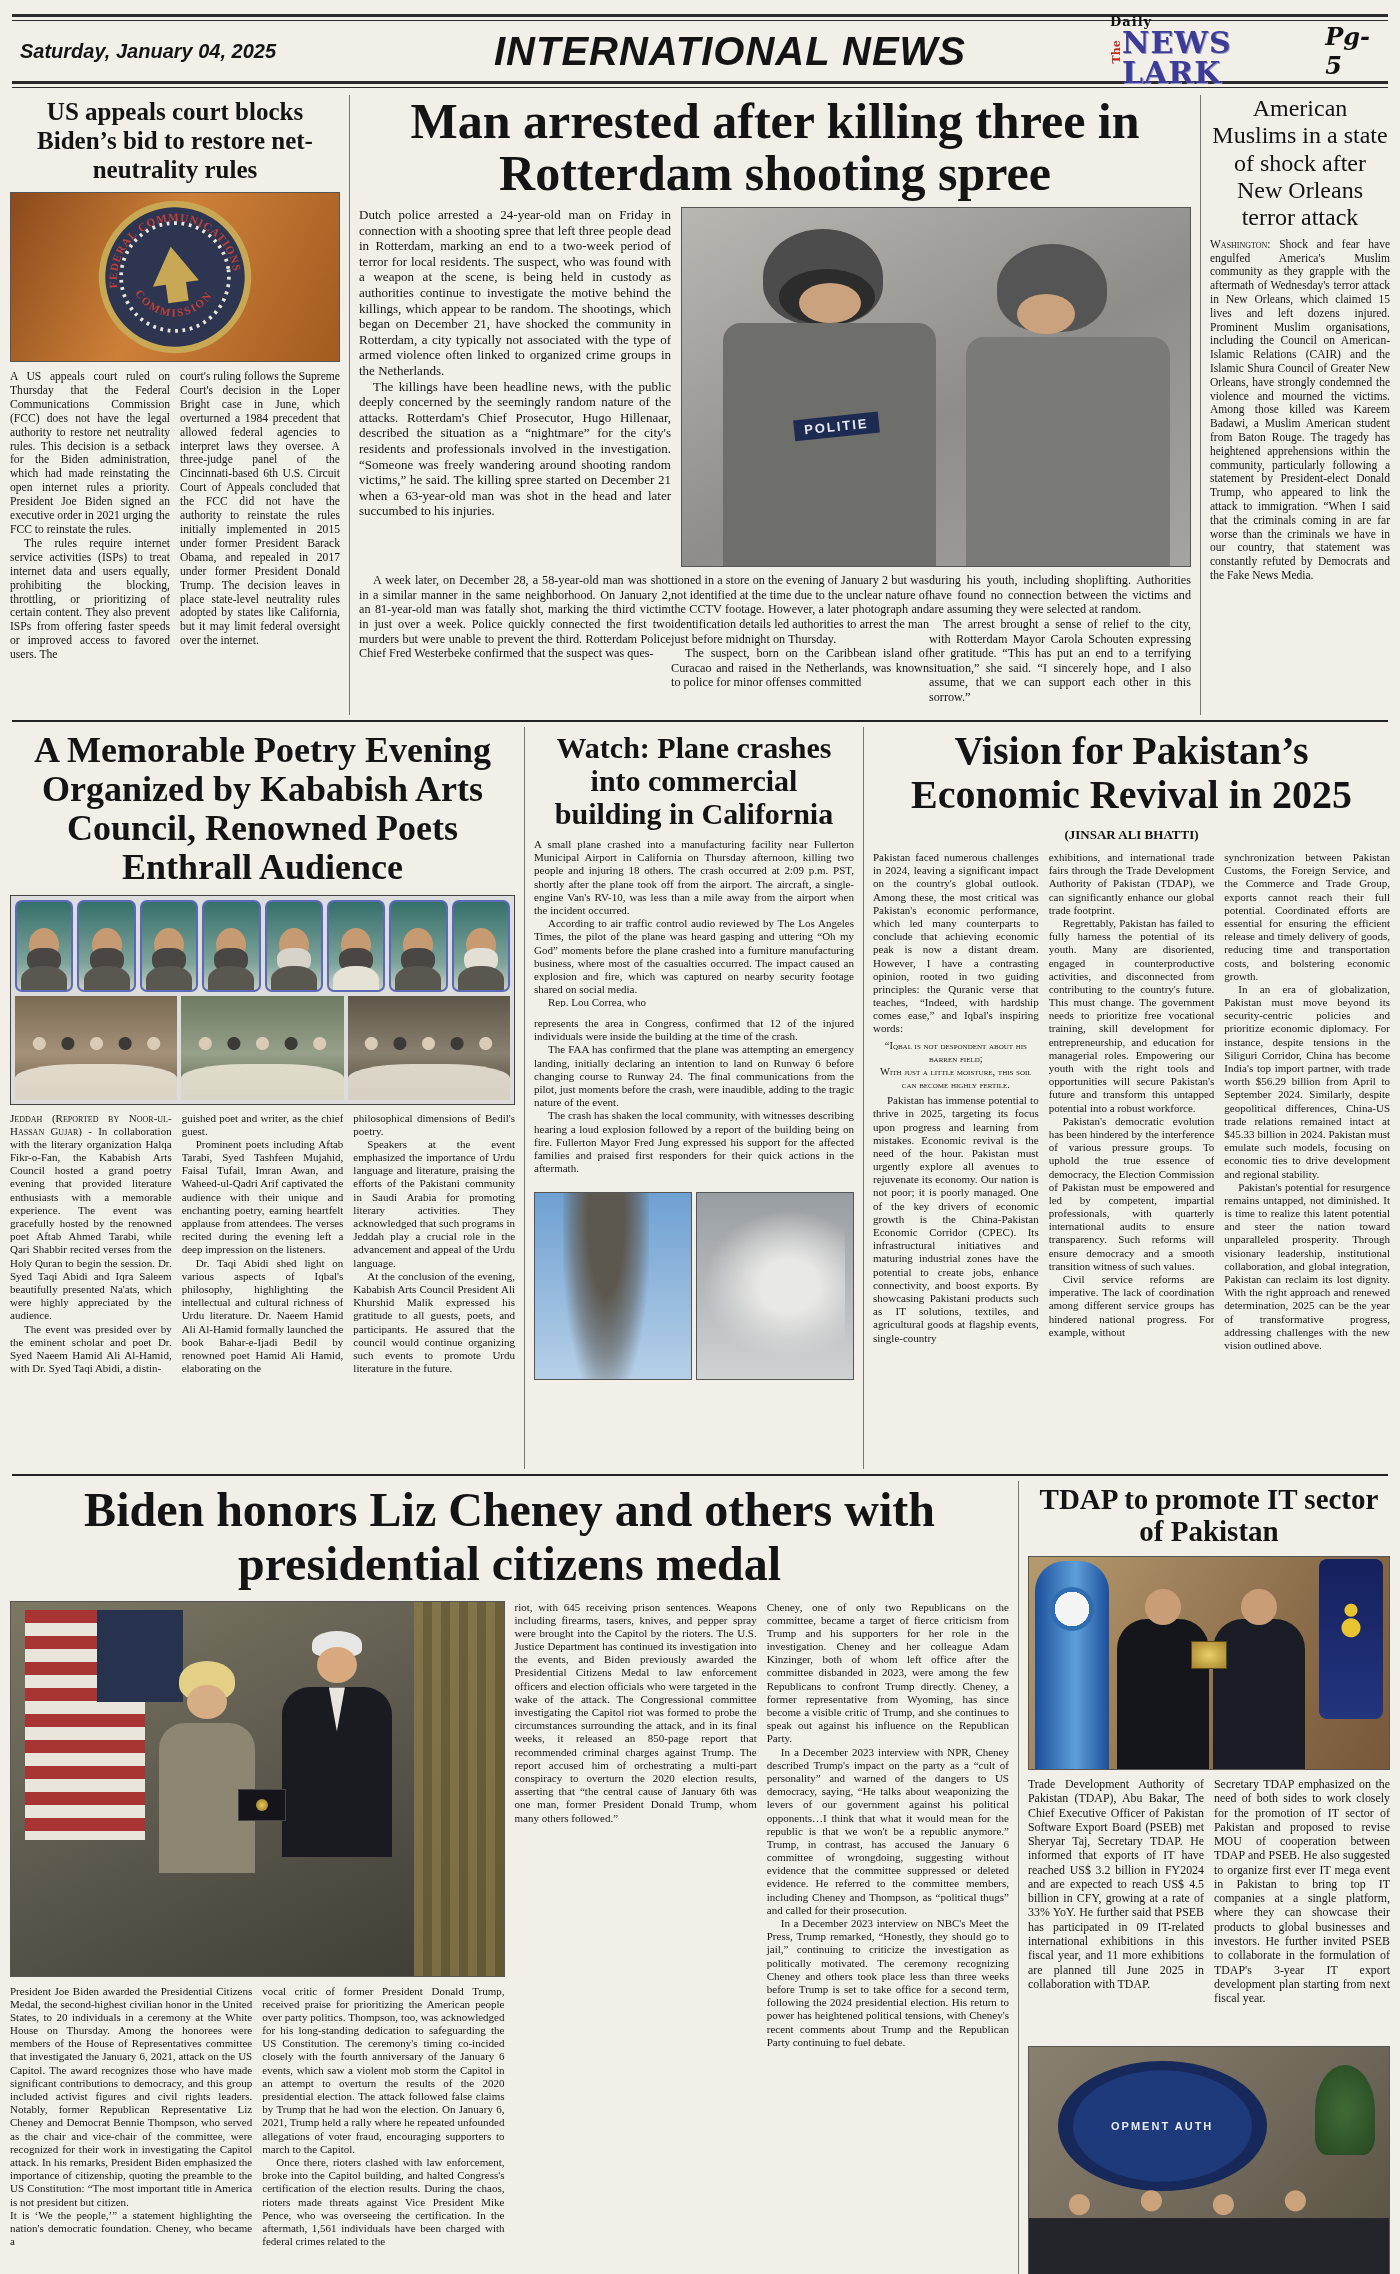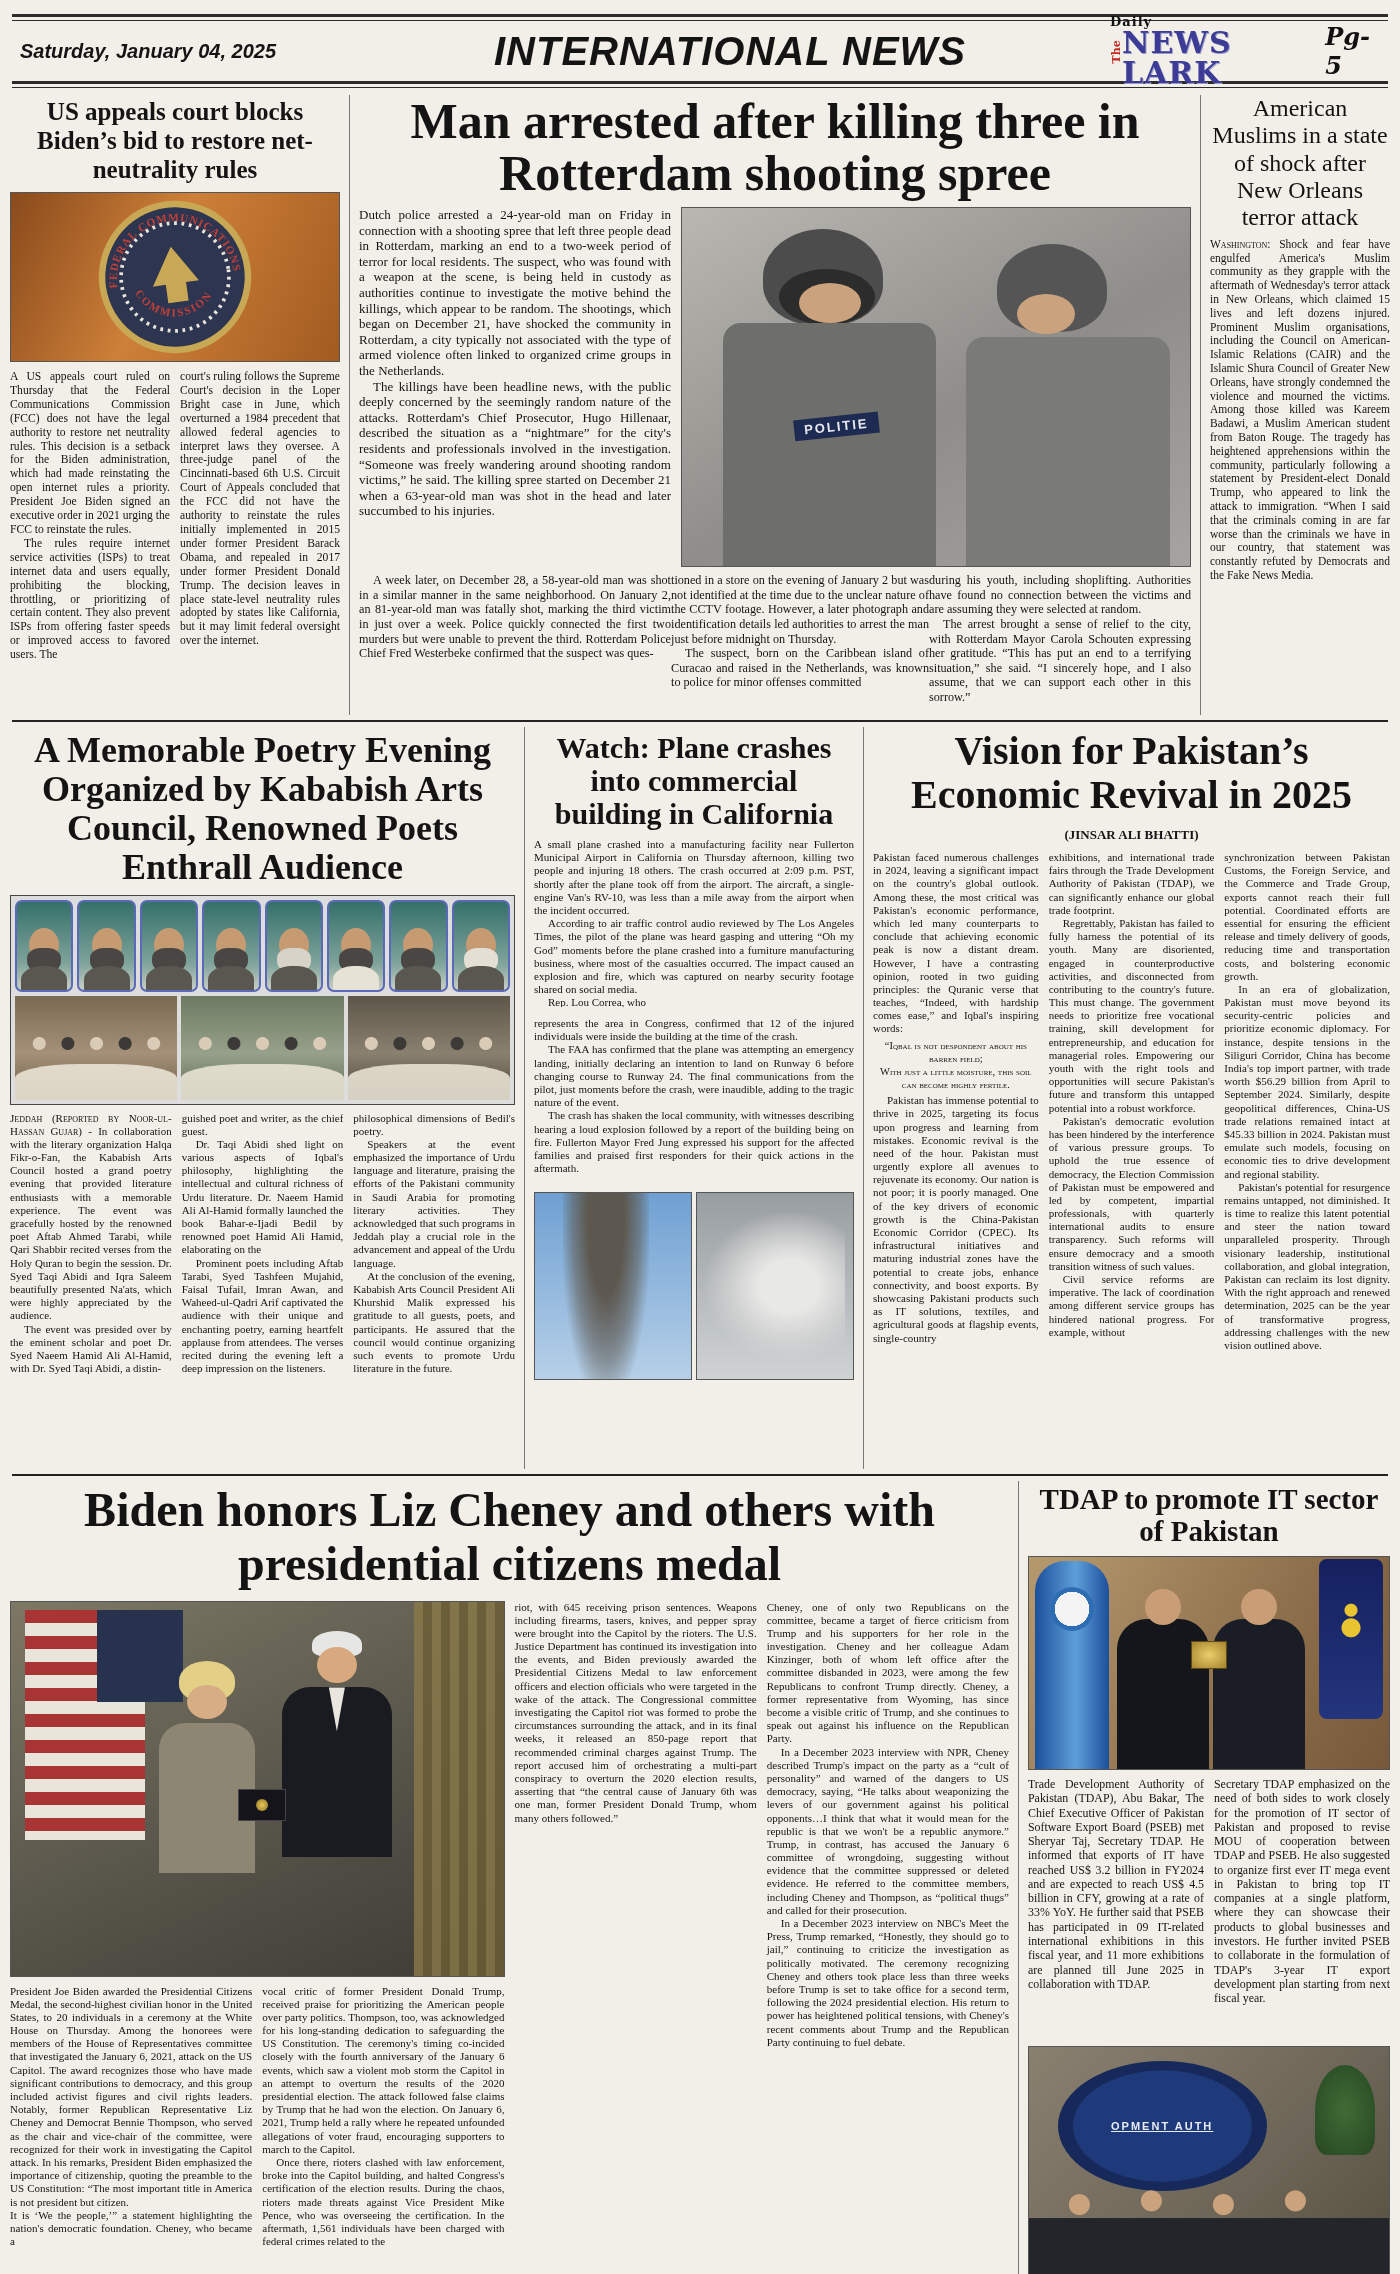--- a/index.html
+++ b/index.html
@@ -139,21 +139,21 @@
                  background:#c99e76;transform:translateX(-50%);}
   .tp-m1{left:88px;}
   .tp-m2{right:84px;background:#1b1d26;}
   .tp-plaque{position:absolute;left:50%;top:84px;width:34px;height:26px;transform:translateX(-50%);
              background:radial-gradient(#e9cf6a,#a5832d);border:1px solid #5d4a14;}
   .tdap .cols{height:262px;overflow:hidden;}
   .tdap .bt{font-size:11.9px;}
   .tdap-photo2{height:232px;margin-top:7px;background:linear-gradient(135deg,#8a8070,#6d6557 60%,#55503f);}
   .tp2-wall{position:absolute;left:8%;top:6%;width:58%;height:56%;border-radius:50%;
             background:radial-gradient(#1f3a7a 60%,#16295a 61%);display:flex;align-items:center;justify-content:center;}
-  .tp2-text{color:#e8ecf5;font-family:"Liberation Sans",sans-serif;font-size:11px;letter-spacing:2px;font-weight:bold;text-decoration:underline;}
+  .tp2-text{color:#e8ecf5;font-family:"Liberation Sans",sans-serif;font-size:11px;letter-spacing:2px;font-weight:bold;}
   .tp2-plant{position:absolute;right:4%;top:8%;width:60px;height:90px;border-radius:50% 50% 20% 20%;
              background:radial-gradient(#3f6b35,#274722);}
   .tp2-people{position:absolute;left:0;bottom:0;width:100%;height:40%;
       background:radial-gradient(circle at 14% 20%, #caa27c 10px, transparent 11px),
                  radial-gradient(circle at 34% 16%, #caa27c 10px, transparent 11px),
                  radial-gradient(circle at 54% 20%, #caa27c 10px, transparent 11px),
                  radial-gradient(circle at 74% 16%, #caa27c 10px, transparent 11px),
                  linear-gradient(transparent 34%, #23252b 35%);}
 </style>
 </head>
@@ -312,22 +312,22 @@
           <div class="group-shot" style="background:linear-gradient(#5d5648,#8a8070 55%,#4d4638);"></div>
         </div>
       </div>
       <div class="cols bt">
         <div>
           <p><span class="sc">Jeddah (Reported by Noor-ul-Hassan Gujar)</span><span> - In collaboration with the literary organization Halqa Fikr-o-Fan, the Kababish Arts Council hosted a grand poetry evening that provided literature enthusiasts with a memorable experience. The event was gracefully hosted by the renowned poet Aftab Ahmed Tarabi, while Qari Shabbir recited verses from the Holy Quran to begin the session. Dr. Syed Taqi Abidi and Iqra Saleem beautifully presented Na'ats, which were highly appreciated by the audience.</span></p>
           <p class="ind">The event was presided over by the eminent scholar and poet Dr. Syed Naeem Hamid Ali Al-Hamid, with Dr. Syed Taqi Abidi, a distin-</p>
         </div>
         <div>
           <p>guished poet and writer, as the chief guest.</p>
+          <p class="ind">Prominent poets including Aftab Tarabi, Syed Tashfeen Mujahid, Faisal Tufail, Imran Awan, and Waheed-ul-Qadri Arif captivated the audience with their unique and enchanting poetry, earning heartfelt applause from attendees. The verses recited during the evening left a deep impression on the listeners.</p>
           <p class="ind">Dr. Taqi Abidi shed light on various aspects of Iqbal's philosophy, highlighting the intellectual and cultural richness of Urdu literature. Dr. Naeem Hamid Ali Al-Hamid formally launched the book Bahar-e-Ijadi Bedil by renowned poet Hamid Ali Hamid, elaborating on the</p>
-          <p class="ind">Prominent poets including Aftab Tarabi, Syed Tashfeen Mujahid, Faisal Tufail, Imran Awan, and Waheed-ul-Qadri Arif captivated the audience with their unique and enchanting poetry, earning heartfelt applause from attendees. The verses recited during the evening left a deep impression on the listeners.</p>
         </div>
         <div>
           <p>philosophical dimensions of Bedil's poetry.</p>
           <p class="ind">Speakers at the event emphasized the importance of Urdu language and literature, praising the efforts of the Pakistani community in Saudi Arabia for promoting literary activities. They acknowledged that such programs in Jeddah play a crucial role in the advancement and appeal of the Urdu language.</p>
           <p class="ind">At the conclusion of the evening, Kababish Arts Council President Ali Khurshid Malik expressed his gratitude to all guests, poets, and participants. He assured that the council would continue organizing such events to promote Urdu literature in the future.</p>
         </div>
       </div>
     </article>
 
     <div class="vrule"></div>

